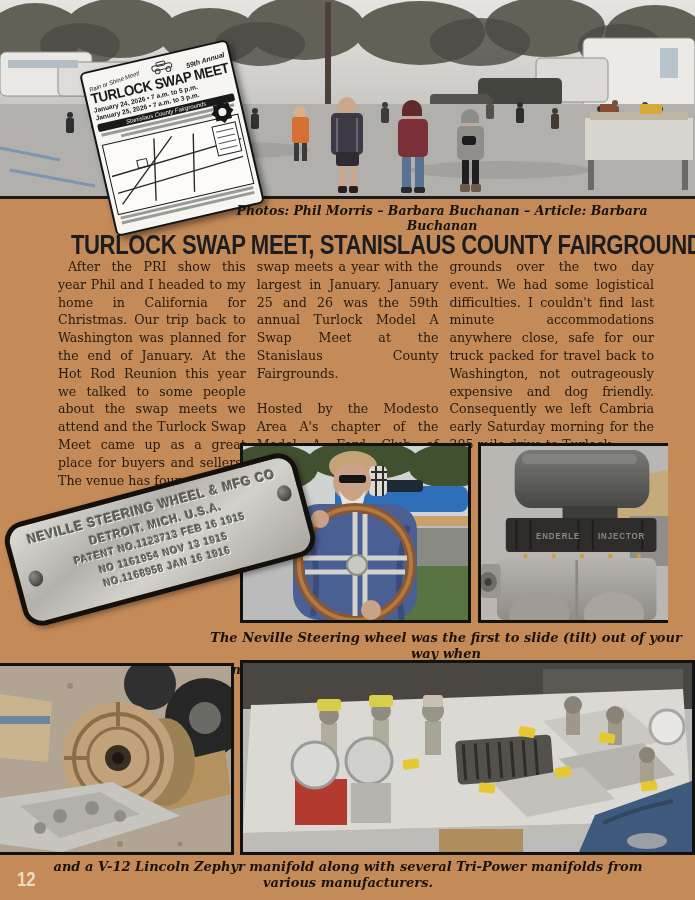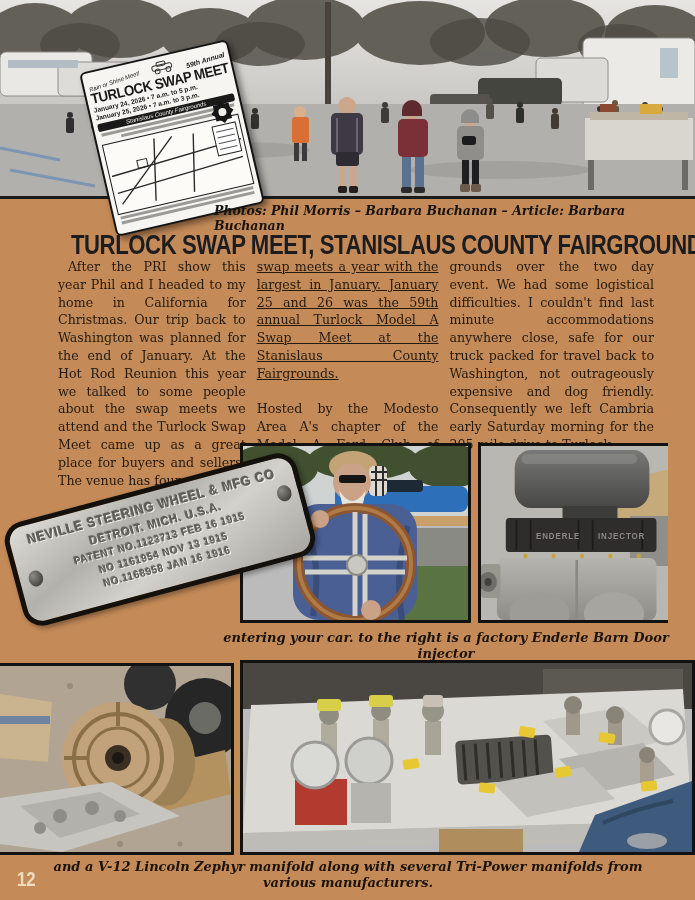--- a/index.html
+++ b/index.html
@@ -22,34 +22,34 @@
   .flyer-venue{margin-top:2px;background:#1a1a1a;color:#f2f1ec;font-size:6px;font-style:italic;
                text-align:center;border-radius:2px;padding:1px 0;}
   .fineprint{height:3px;background:#9a9a96;margin:2px 2px;}
   .fineprint.short{width:70%;margin-left:auto;margin-right:auto;}
   .flyer-map{position:relative;height:70px;border:1.5px solid #191919;margin-top:3px;background:#fcfbf8;}
   .flyer-map svg{display:block;width:100%;height:100%;}
   .burst{position:absolute;right:6px;top:-14px;width:16px;height:16px;background:#161616;transform:rotate(45deg);}
   .burst:before{content:"";position:absolute;left:0;top:0;width:16px;height:16px;background:#161616;transform:rotate(45deg);}
   .burst:after{content:"";position:absolute;left:4px;top:4px;width:8px;height:8px;border-radius:50%;background:#f0efeb;transform:rotate(-45deg);}
   
-  .credit{position:absolute;left:214px;top:203px;width:456px;
+  .credit{position:absolute;left:214px;top:203px;width:456px;text-align:center;
           font-size:12.5px;font-weight:bold;font-style:italic;color:#171310;}
   .headline{position:absolute;left:0;top:224px;width:695px;text-align:center;color:#1d1d1f;}
   .headline span{display:inline-block;font-family:"Liberation Sans",sans-serif;font-weight:bold;
                  font-size:27px;letter-spacing:-.5px;transform:scaleX(.82);white-space:nowrap;}
   
   .columns{position:absolute;left:58px;top:258px;width:596px;display:flex;gap:11px;}
   .col{color:#241b10;font-size:12.6px;line-height:17.8px;text-align:justify;}
   .col p{margin:0;}
   .col p + p{margin-top:17.8px;}
   .col p:first-child{text-indent:10px;}
   .col.c1{width:190px;}  .col.c2{width:184px;}  .col.c3{width:207px;}
   .col.c3 p:first-child{text-indent:0;}
-  .col.c2 p:first-child{text-indent:0;text-decoration:underline;}
+  .col.c2 p:first-child{text-indent:0;}
   
   .photo{position:absolute;border:3px solid #121212;box-sizing:border-box;background:#bbb;overflow:hidden;}
   .photo svg{display:block;width:100%;height:100%;}
   .ph-man{left:240px;top:443px;width:231px;height:180px;}
   .ph-injector{left:478px;top:443px;width:190px;height:180px;border-right:none;}
   .plate{position:absolute;left:9px;top:486px;width:302px;height:107px;transform:rotate(-15deg);
          background:linear-gradient(155deg,#dddcd6 0%,#b2b1ab 35%,#d2d1cb 60%,#a7a6a0 100%);
          border:5px solid #14100c;border-radius:20px;box-sizing:border-box;
          box-shadow:2px 3px 5px rgba(0,0,0,.35);text-align:center;
          font-family:"Liberation Sans",sans-serif;font-weight:bold;color:#5f5e57;padding-top:6px;}
@@ -367,20 +367,21 @@
     <div class="l1">NEVILLE STEERING WHEEL &amp; MFG CO</div>
     <div class="l2">DETROIT. MICH. U.S.A.</div>
     <div class="l3">PATENT NO.1123713  FEB 16 1915</div>
     <div class="l4">NO 1161954  NOV 13 1915</div>
     <div class="l5">NO.1168958  JAN 16 1916</div>
     <div class="rivet left"></div>
     <div class="rivet right"></div>
   </div>
 
   <div class="caption cap-mid">
+    <div>The Neville Steering wheel was the first to slide (tilt) out of your way when</div>
     <div>entering your car. to the right is a factory Enderle Barn Door injector</div>
   </div>
 
   <div class="photo ph-rearend">
     <svg viewBox="0 0 231 186" preserveAspectRatio="none">
       <rect x="0" y="0" width="231" height="186" fill="#b2a492"></rect>
       <g fill="#978a76">
           <circle cx="30" cy="150" r="3"></circle>
           <circle cx="200" cy="120" r="3"></circle>
           <circle cx="120" cy="178" r="3"></circle>

